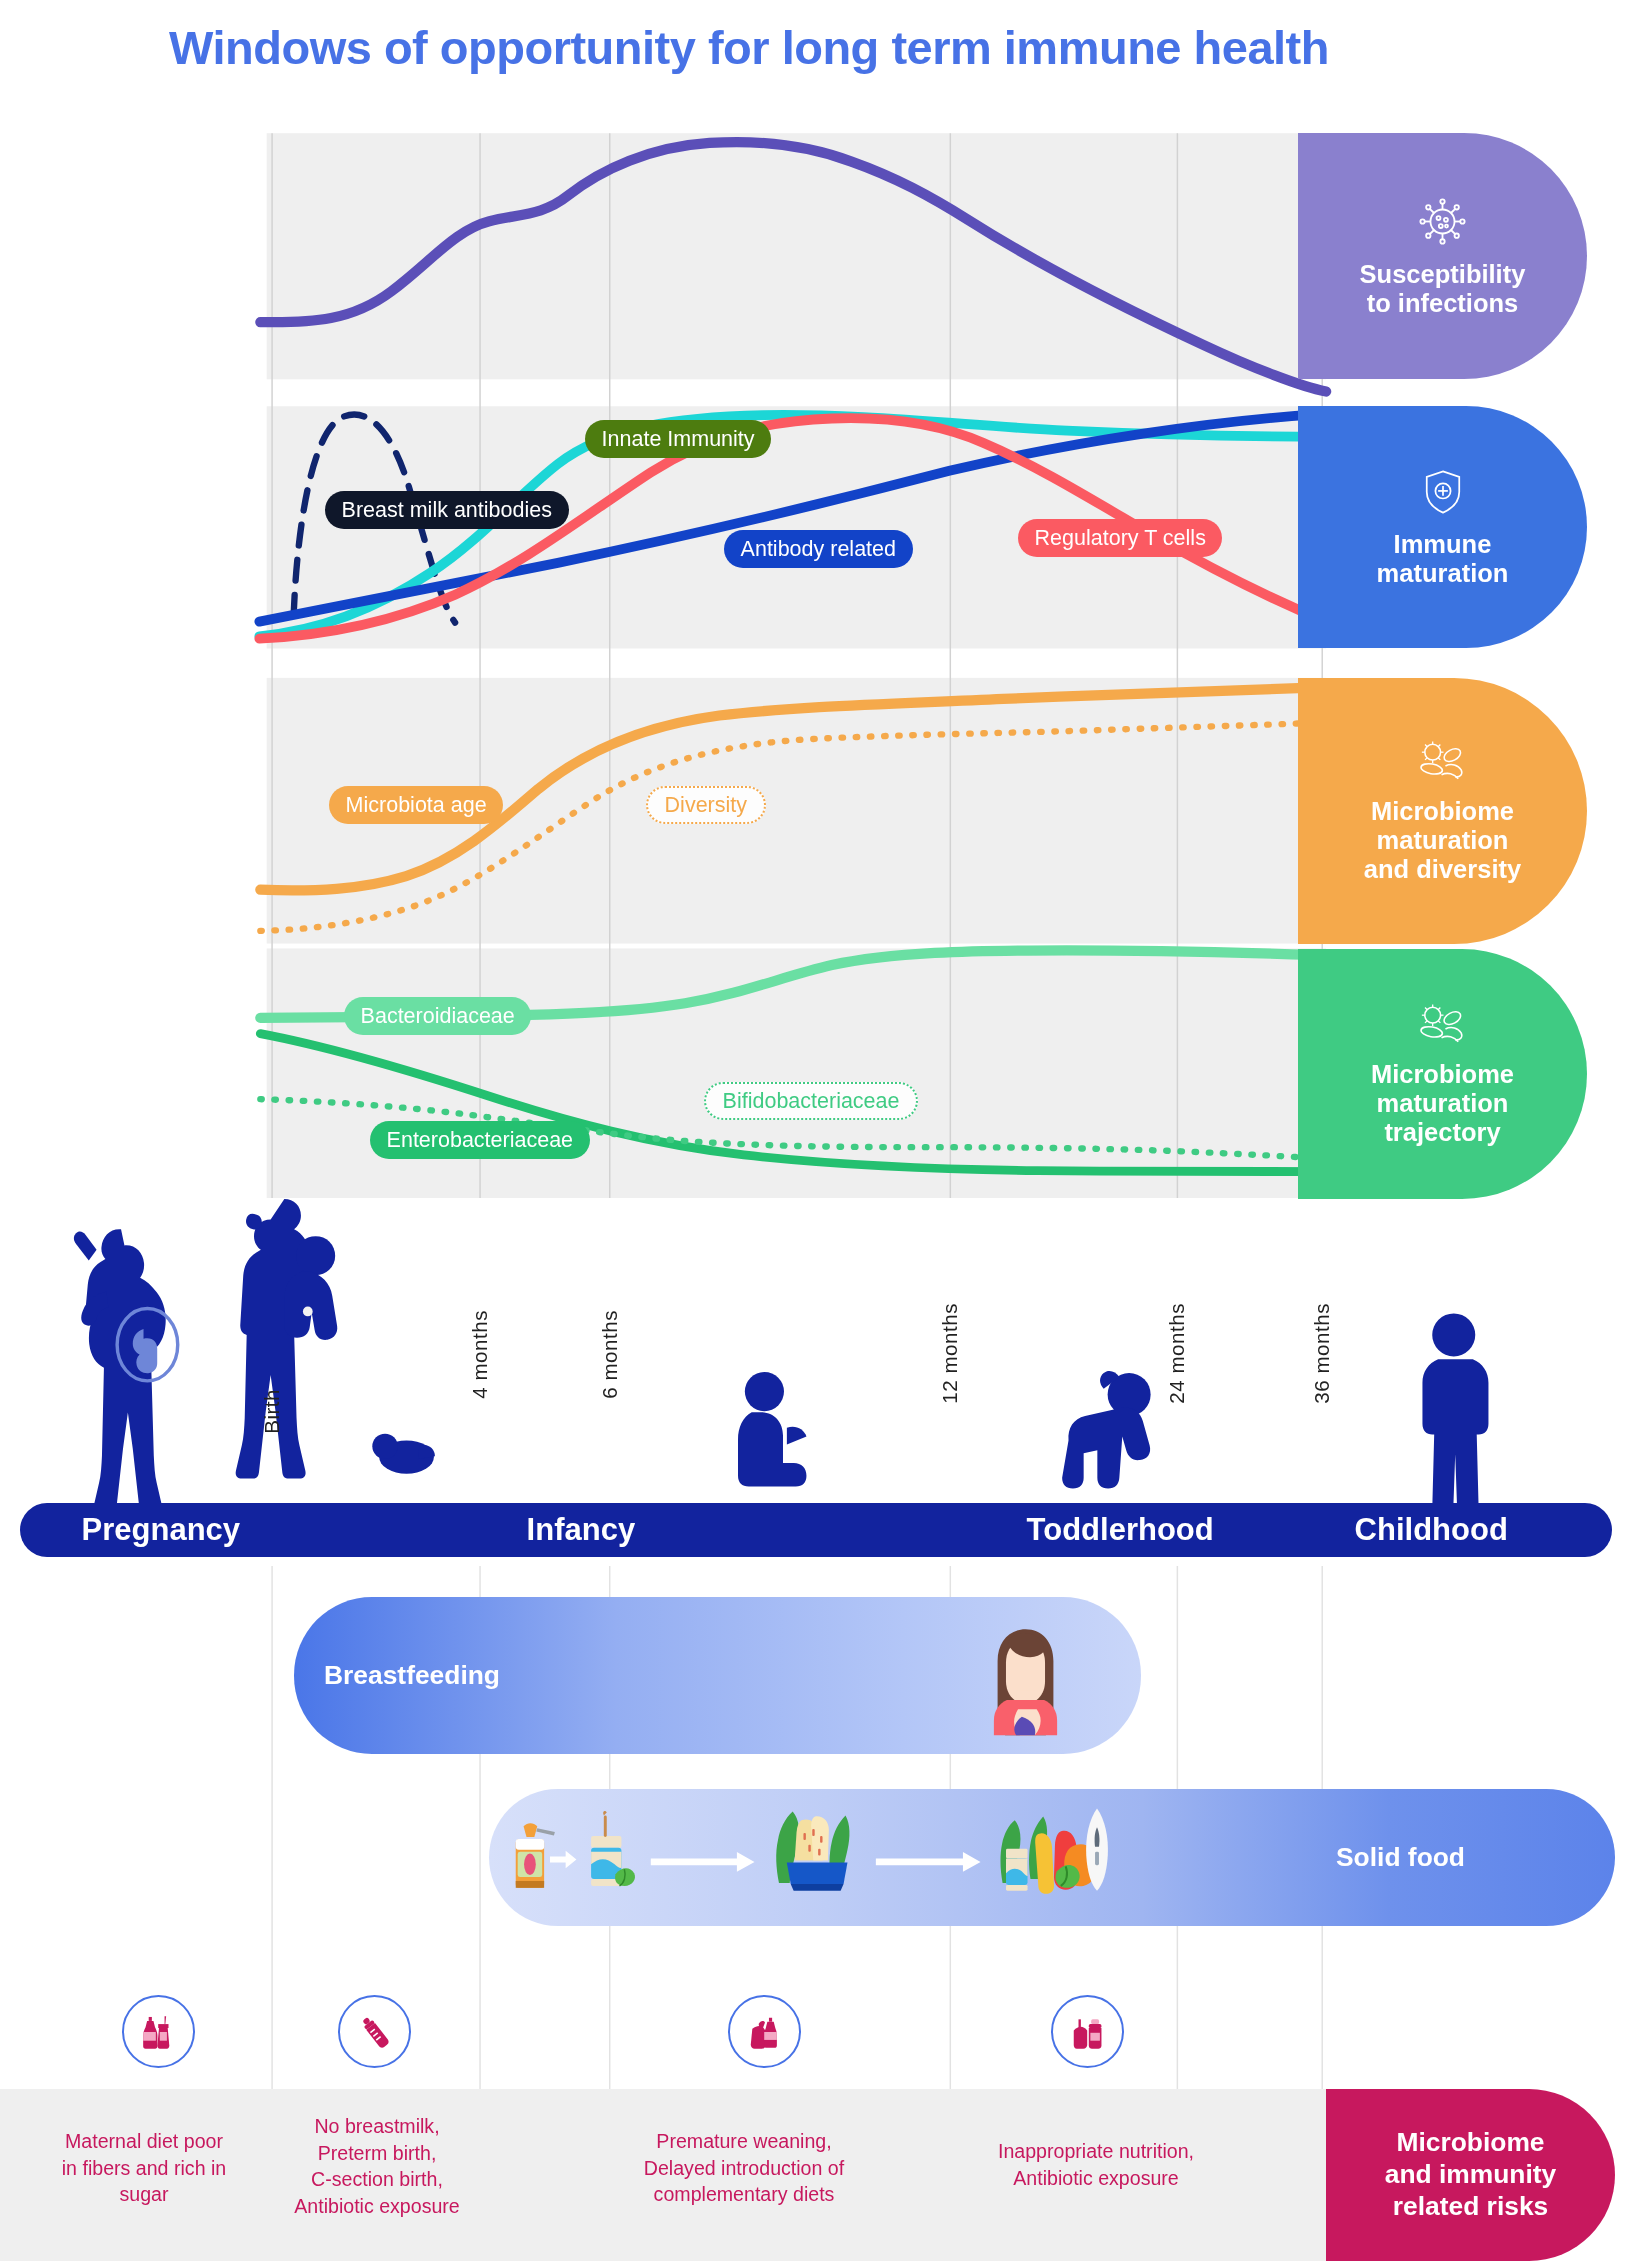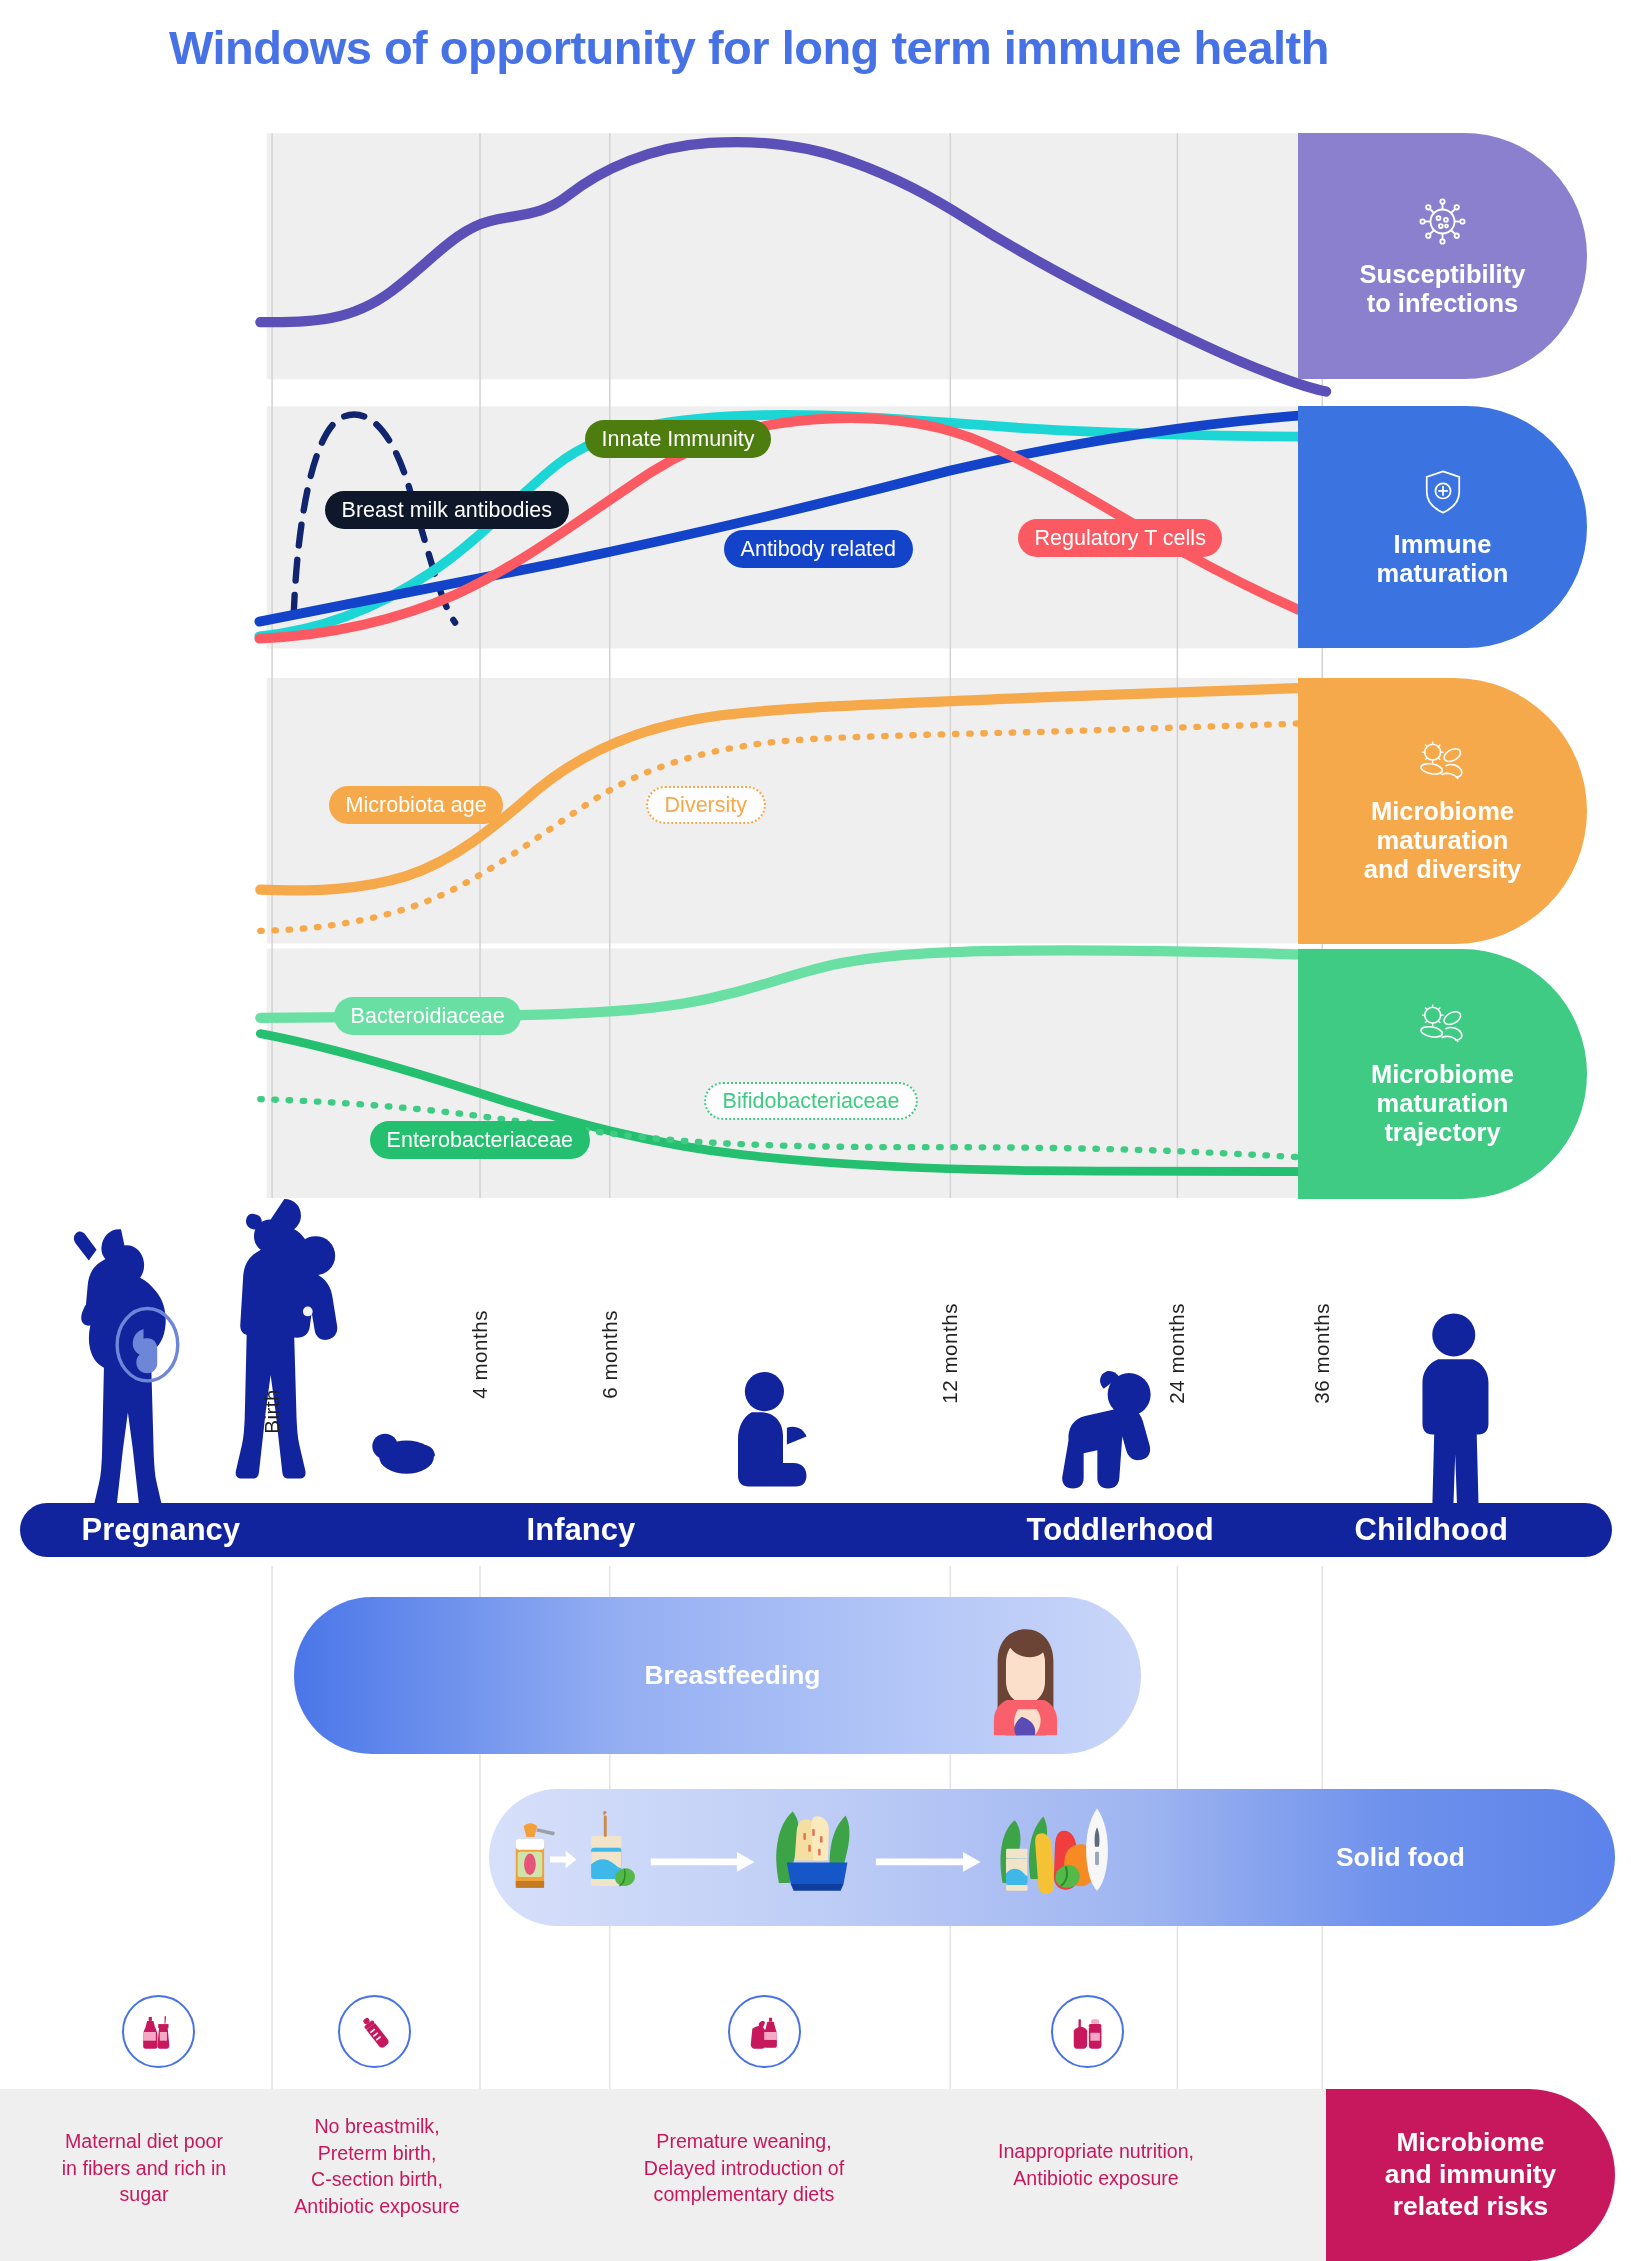--- a/index.html
+++ b/index.html
@@ -24,21 +24,21 @@
 
   
   .vtick{position:absolute;font-size:20.6px;color:#222;writing-mode:vertical-rl;transform:rotate(180deg);
          white-space:nowrap;letter-spacing:0.5px;}
 
   
   #stagebar{position:absolute;left:19.6px;top:1503px;width:1592px;height:54px;background:#12239E;border-radius:27px;}
   #stagebar .st{position:absolute;top:0;height:54px;line-height:54px;color:#fff;font-weight:bold;font-size:31px;}
 
   
-  .fbar{position:absolute;border-radius:78px;display:flex;align-items:center;justify-content:center;}
+  .fbar{position:absolute;border-radius:78px;display:flex;align-items:center;}
   .fbar .flab{font-size:26.4px;font-weight:bold;color:#fff;white-space:nowrap;}
 
   
   .riskcirc{position:absolute;width:69px;height:69px;border:2.9px solid #4772E6;border-radius:50%;
             display:flex;align-items:center;justify-content:center;background:#fff;}
   .risktxt{position:absolute;color:#C7185E;font-size:19.6px;line-height:1.36;text-align:center;}
   #riskcap{position:absolute;left:1326px;width:289px;top:2089px;height:172px;background:#C7185E;
            border-top-left-radius:0;border-bottom-left-radius:0;border-top-right-radius:127px;border-bottom-right-radius:127px;
            color:#fff;font-weight:bold;font-size:26.4px;display:flex;align-items:center;justify-content:center;text-align:center;line-height:1.2;}
   .riskband{position:absolute;background:#EFEFEF;top:2089px;height:172px;}
@@ -198,21 +198,21 @@
 <div class="plabel solid abs" style="left:325px;top:491px;background:#0f172a;text-align:right;">Breast milk antibodies</div>
 
 <div class="plabel solid abs" style="left:724px;top:530px;background:#1243C8;">Antibody  related</div>
 
 <div class="plabel solid abs" style="left:1018px;top:519px;background:#FB5A62;">Regulatory T cells</div>
 
 <div class="plabel solid abs" style="left:329px;top:786px;background:#F5A94B;">Microbiota  age</div>
 
 <div class="plabel outline abs" style="left:646px;top:786px;color:#F5A94B;border:2.4px dotted #F5A94B;">Diversity</div>
 
-<div class="plabel solid abs" style="left:334px;top:997px;background:#6ADFA3;">Bacteroidiaceae</div>
+<div class="plabel solid abs" style="left:344px;top:997px;background:#6ADFA3;">Bacteroidiaceae</div>
 
 <div class="plabel solid abs" style="left:370px;top:1121px;background:#24C070;">Enterobacteriaceae</div>
 
 <div class="plabel outline abs" style="left:704px;top:1082px;color:#3FCB83;border:2.4px dotted #3FCB83;">Bifidobacteriaceae</div>
 
 <svg class="abs" style="left:0;top:1198px;width:1631px;height:308px;" viewBox="0 0 3333 630">
   <g fill="#12239E">
 
     <g>
       <path d="M246 64 c-22 -2 -38 14 -40 36 c-1 10 2 18 8 25 l-10 6 c-16 10 -24 26 -26 46

